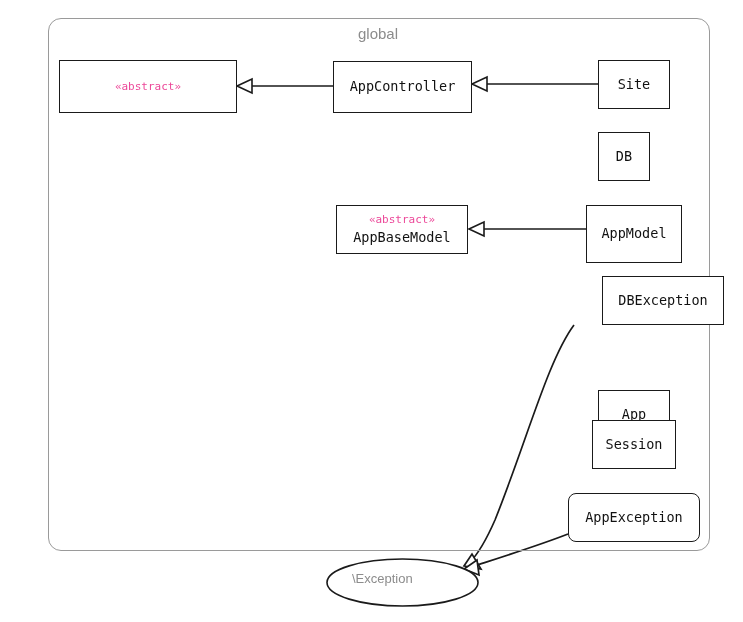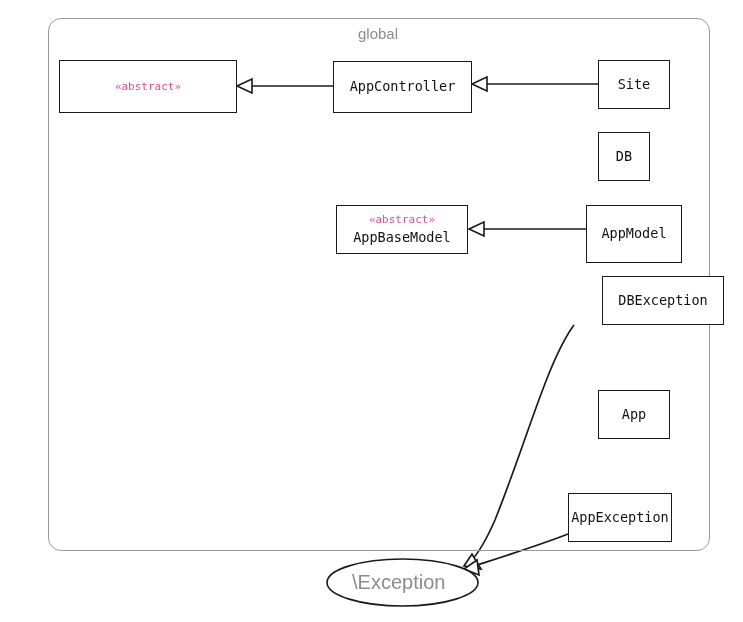--- a/index.html
+++ b/index.html
@@ -65,21 +65,21 @@
     position: absolute;
     font-family: "Liberation Sans", sans-serif;
     font-size: 15px;
     color: #8c8c8c;
     z-index: 2;
     white-space: nowrap;
   }
   #exception-label {
     position: absolute;
     font-family: "Liberation Sans", sans-serif;
-    font-size: 20px;
+    font-size: 13px;
     color: #8c8c8c;
     white-space: nowrap;
     z-index: 7;
     pointer-events: none;
   }
 </style>
 </head>
 <body>
 
 <div id="diagram-root">
@@ -144,20 +144,23 @@
   </div>
 
   <div class="cls-box" style="left:588px; top:276px; width:122px; height:49px;margin-left:14px;">
     <span class="cls-name">DBException</span>
   </div>
 
   <div class="cls-box" style="left:598px; top:348px; width:72px; height:49px;margin-top:42px;">
     <span class="cls-name">App</span>
   </div>
 
+  <div class="cls-box" style="left:592px; top:420px; width:84px; height:49px;">
+    <span class="cls-name">Session</span>
+  </div>
 
-  <div class="cls-box" style="left:568px; top:493px; width:104px; height:49px;">
+  <div class="cls-box" style="left:568px; top:493px; width:132px; height:49px;border-radius:8px;">
     <span class="cls-name">AppException</span>
   </div>
 
   <div id="exception-label" style="left:352px; top:571px;">\Exception</div>
 
 </div>
 
 </body></html>

